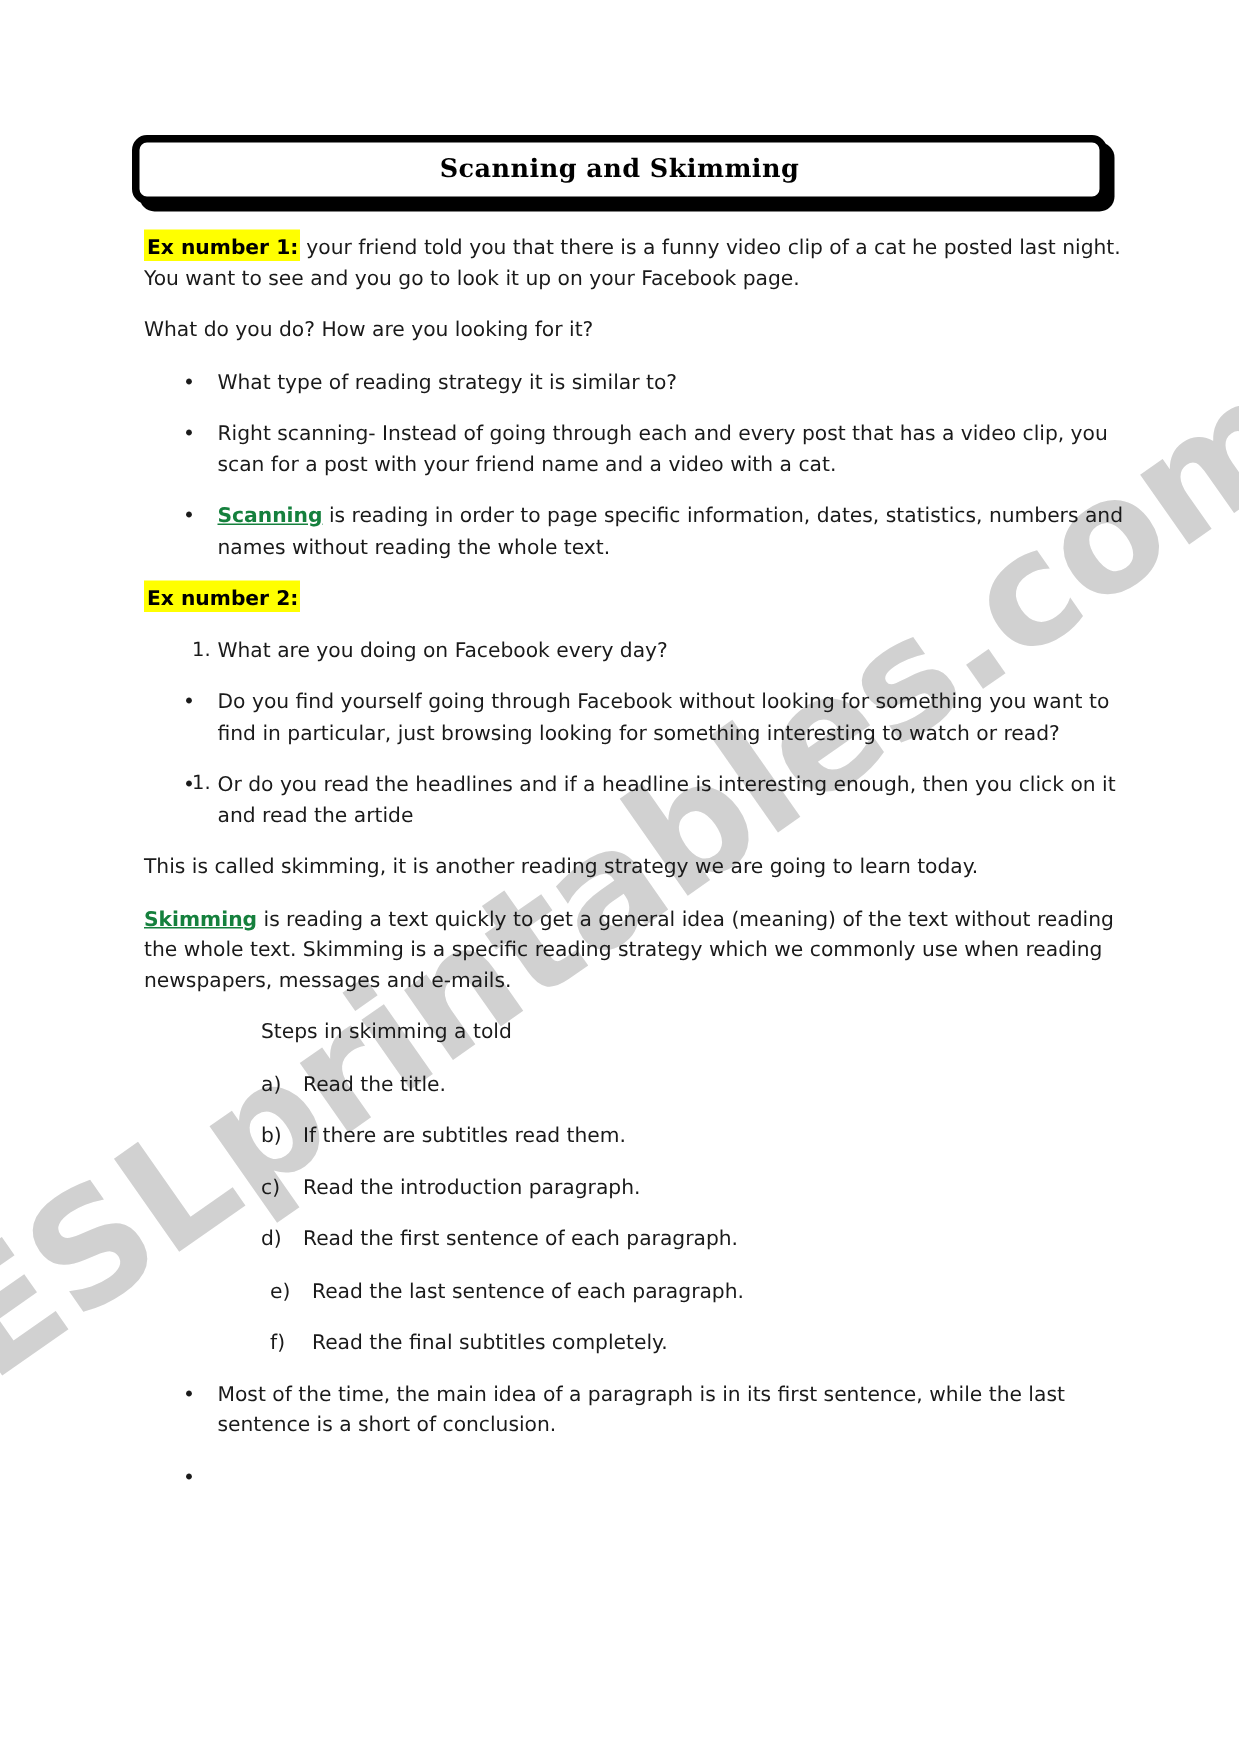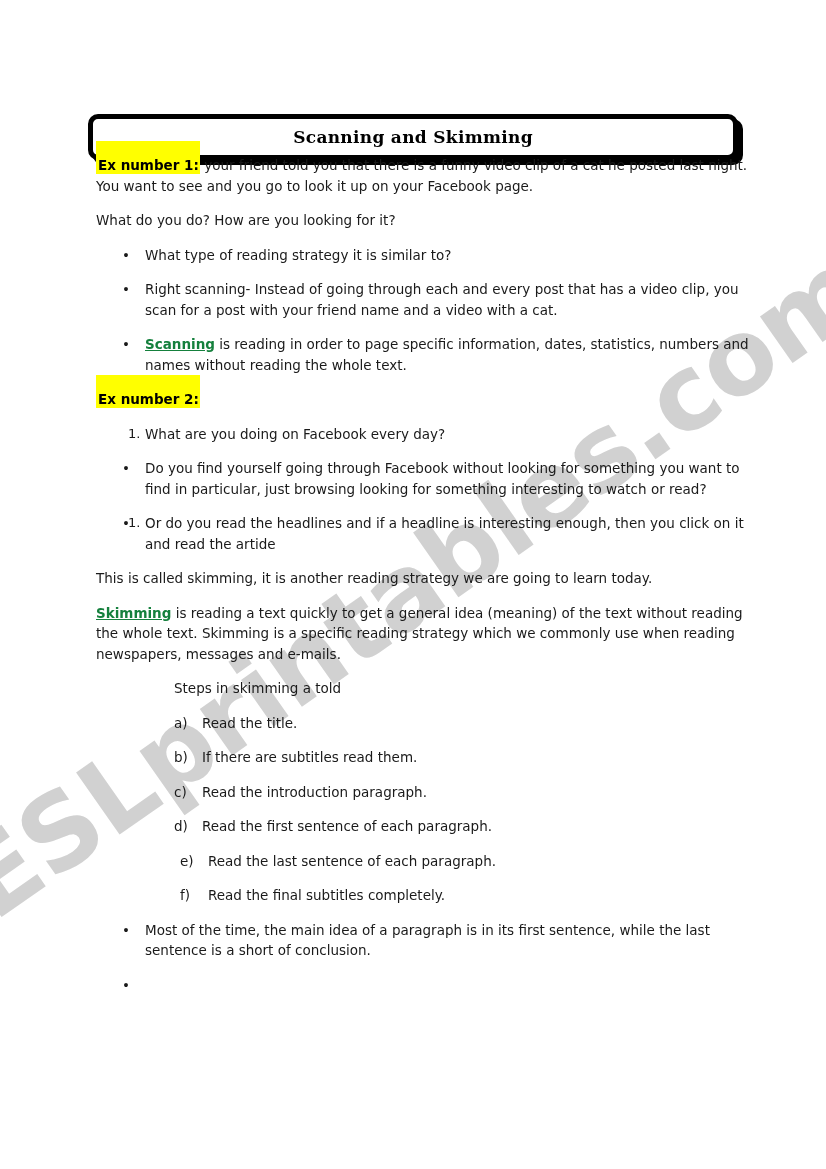--- a/index.html
+++ b/index.html
@@ -47,21 +47,20 @@
     z-index: 10;
   }
 
   
   .title-box-wrap {
     position: absolute;
     left: 88px;
     top: 90px;
     width: 654px;
     height: 50px;
-    margin-top: 24px;
   }
   .title-box-shadow {
     position: absolute;
     left: 5px;
     top: 5px;
     width: 650px;
     height: 46px;
     background: #000000;
     border-radius: 10px;
   }
@@ -96,21 +95,21 @@
     line-height: 20.5px;
     color: #1a1a1a;
   }
   .para {
     margin: 0 0 14px 0;
   }
   .hl {
     background: #ffff00;
     font-weight: bold;
     color: #000000;
-    padding: 16px 1px 1px 2px;
+    padding: 4px 1px 1px 2px;
   }
   .bu {
     font-weight: bold;
     text-decoration: underline;
     color: #15803d;
   }
   .u-line {
   }
 
   

